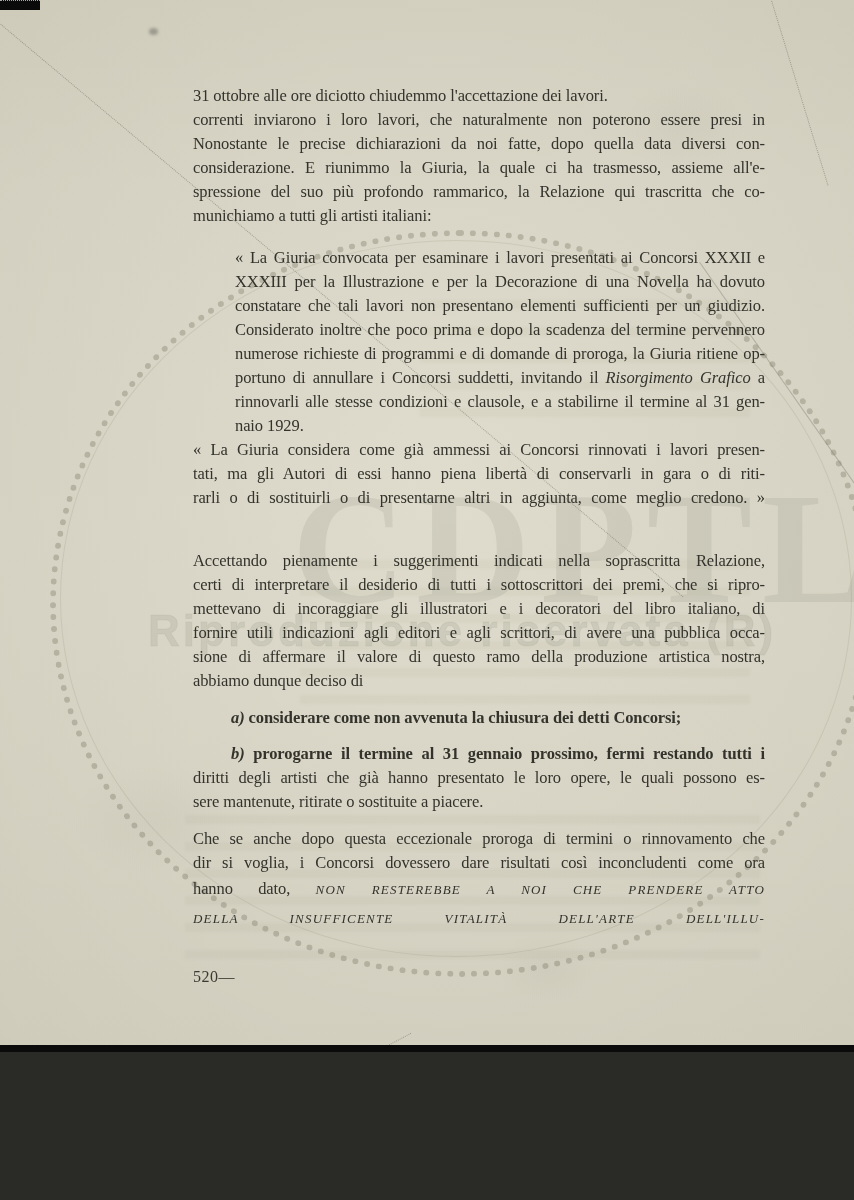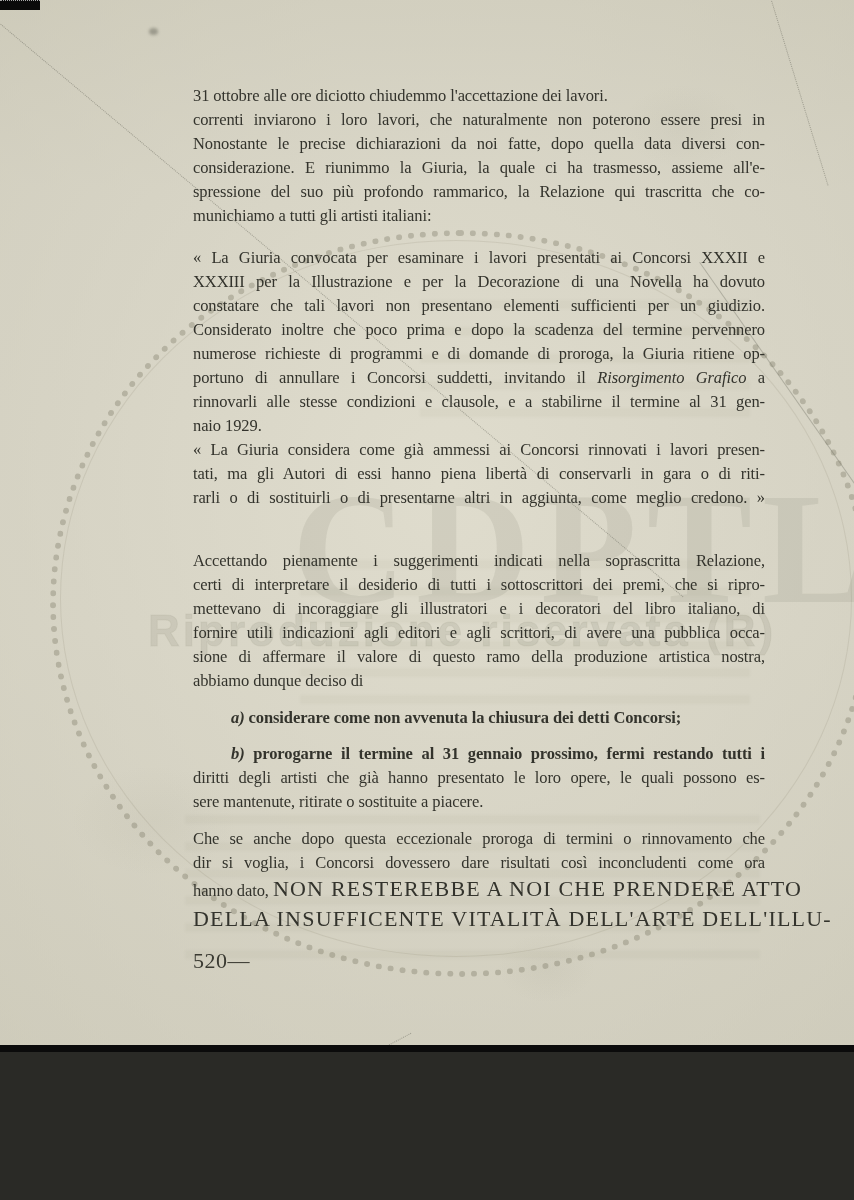--- a/index.html
+++ b/index.html
@@ -80,24 +80,24 @@
     font-size:16.5px;line-height:24px;letter-spacing:-0.1px;
     color:#33332c;z-index:3;
   }
   .para{margin:0;}
   .line{
     text-align:justify;text-align-last:justify;white-space:nowrap;
   }
   .line.nj{text-align-last:left;}
   .line.indent{padding-left:38px;font-weight:bold;}
   .line.caps-line{line-height:28px;}
-  .run-caps{font-size:22px;letter-spacing:1.2px;}
+  .run-caps{font-size:13px;letter-spacing:1.2px;font-style:italic;}
   .run-it{font-style:italic;}
   .page-number{
-    margin-top:14px;font-size:22px;letter-spacing:.5px;color:#3a3a32;
+    margin-top:32px;font-size:16px;letter-spacing:.5px;color:#3a3a32;
     text-align:left;
   }
 </style>
 </head>
 <body>
 
 <div class="scan">
 
   <div class="crease c1"></div>
   <div class="crease c2"></div>
@@ -117,21 +117,21 @@
   <div class="text-block">
     <div id="paras">
         <div class="para" style="margin-top: 0px;">
           <div class="line nj"><span class="">31 ottobre alle ore diciotto chiudemmo l'accettazione dei lavori.</span></div>
           <div class="line"><span class="">correnti inviarono i loro lavori, che naturalmente non poterono essere presi in</span></div>
           <div class="line"><span class="">Nonostante le precise dichiarazioni da noi fatte, dopo quella data diversi con-</span></div>
           <div class="line"><span class="">considerazione. E riunimmo la Giuria, la quale ci ha trasmesso, assieme all'e-</span></div>
           <div class="line"><span class="">spressione del suo più profondo rammarico, la Relazione qui trascritta che co-</span></div>
           <div class="line nj"><span class="">munichiamo a tutti gli artisti italiani:</span></div>
         </div>
-        <div class="para" style="margin-top: 18px;">
+        <div class="para" style="margin-top: 18px; margin-left: 42px;">
           <div class="line"><span class="">« La Giuria convocata per esaminare i lavori presentati ai Concorsi XXXII e</span></div>
           <div class="line"><span class="">XXXIII per la Illustrazione e per la Decorazione di una Novella ha dovuto</span></div>
           <div class="line"><span class="">constatare che tali lavori non presentano elementi sufficienti per un giudizio.</span></div>
           <div class="line"><span class="">Considerato inoltre che poco prima e dopo la scadenza del termine pervennero</span></div>
           <div class="line"><span class="">numerose richieste di programmi e di domande di proroga, la Giuria ritiene op-</span></div>
           <div class="line"><span class="">portuno di annullare i Concorsi suddetti, invitando il </span><span class="run-it">Risorgimento Grafico</span><span class=""> a</span></div>
           <div class="line"><span class="">rinnovarli alle stesse condizioni e clausole, e a stabilirne il termine al 31 gen-</span></div>
           <div class="line nj"><span class="">naio 1929.</span></div>
         </div>
         <div class="para" style="margin-top: 0px;">

